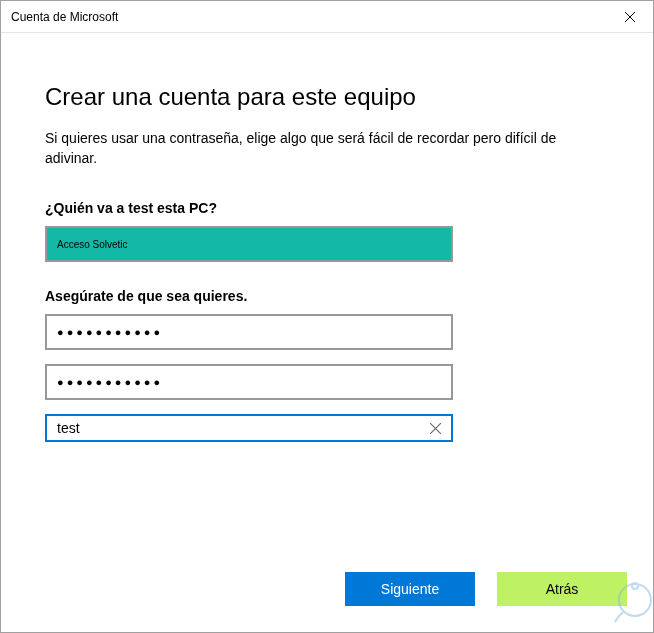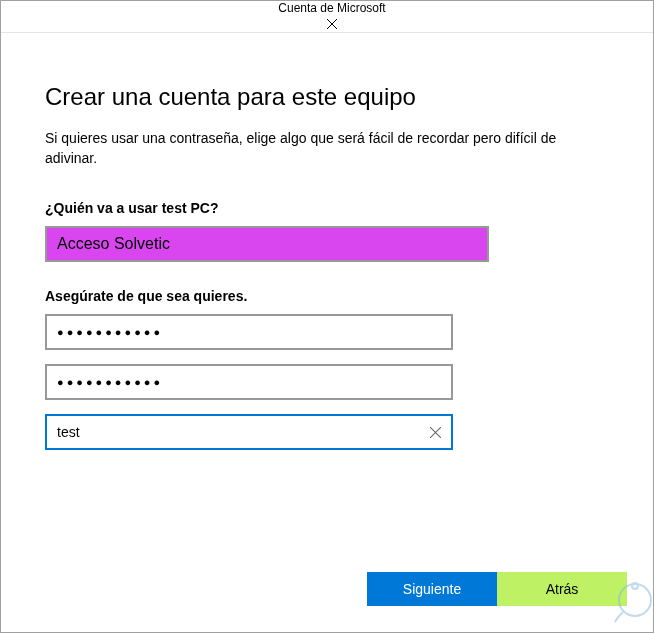--- a/index.html
+++ b/index.html
@@ -18,21 +18,20 @@
     }
     .titlebar {
       height: 32px;
       display: flex;
       align-items: center;
       justify-content: space-between;
       padding: 0 0 0 10px;
       font-size: 12px;
       color: #000;
       border-bottom: 1px solid #e5e5e5;
-      flex-direction: column;
     }
     .titlebar-title {
       font-weight: 400;
     }
     .close-btn {
       width: 46px;
       height: 32px;
       display: flex;
       align-items: center;
       justify-content: center;
@@ -62,49 +61,49 @@
       font-size: 14px;
       font-weight: 600;
       color: #000;
       margin-bottom: 10px;
     }
     .field-wrap {
       position: relative;
       margin-bottom: 14px;
     }
     .text-input {
-      width: 444px;
+      width: 408px;
       height: 36px;
       border: 2px solid #989898;
       padding: 0 10px;
-      font-size: 16px;
+      font-size: 10px;
       font-family: inherit;
       outline: none;
-      background: #d946ef;
+      background: #14b8a6;
       color: #000;
     }
     .password-dots {
       width: 408px;
       height: 36px;
       border: 2px solid #989898;
       padding: 0 10px;
       display: flex;
       align-items: center;
       font-size: 11px;
       letter-spacing: 3px;
       color: #000;
       background: #fff;
     }
     .hint-wrap {
       position: relative;
       width: 408px;
     }
     .hint-input {
       width: 408px;
-      height: 36px;
+      height: 28px;
       border: 2px solid #0078d7;
       padding: 0 36px 0 10px;
       font-size: 14px;
       font-family: inherit;
       outline: none;
       background: #fff;
       color: #000;
     }
     .clear-btn {
       position: absolute;
@@ -123,21 +122,21 @@
       height: 11px;
     }
     .section-gap {
       height: 12px;
     }
     .button-bar {
       position: absolute;
       bottom: 26px;
       right: 26px;
       display: flex;
-      gap: 0;
+      gap: 22px;
     }
     .btn {
       width: 130px;
       height: 34px;
       font-size: 14px;
       font-family: inherit;
       border: none;
       cursor: pointer;
       display: flex;
       align-items: center;
@@ -168,21 +167,21 @@
       <line x1="0" y1="0" x2="10" y2="10" stroke="#000" stroke-width="1"></line>
       <line x1="10" y1="0" x2="0" y2="10" stroke="#000" stroke-width="1"></line>
     </svg>
   </div>
 </div>
 
 <div class="content">
   <h1 class="heading">Crear una cuenta para este equipo</h1>
   <p class="subtext">Si quieres usar una contraseña, elige algo que será fácil de recordar pero difícil de adivinar.</p>
 
-  <div class="label">¿Quién va a usar test PC?</div>
+  <div class="label">¿Quién va a test esta PC?</div>
   <div class="field-wrap">
     <input type="text" class="text-input" value="Acceso Solvetic" style="">
   </div>
 
   <div class="section-gap"></div>
 
   <div class="label">Asegúrate de que sea quieres.</div>
 
   <div class="field-wrap">
     <div class="password-dots">●●●●●●●●●●●</div>

